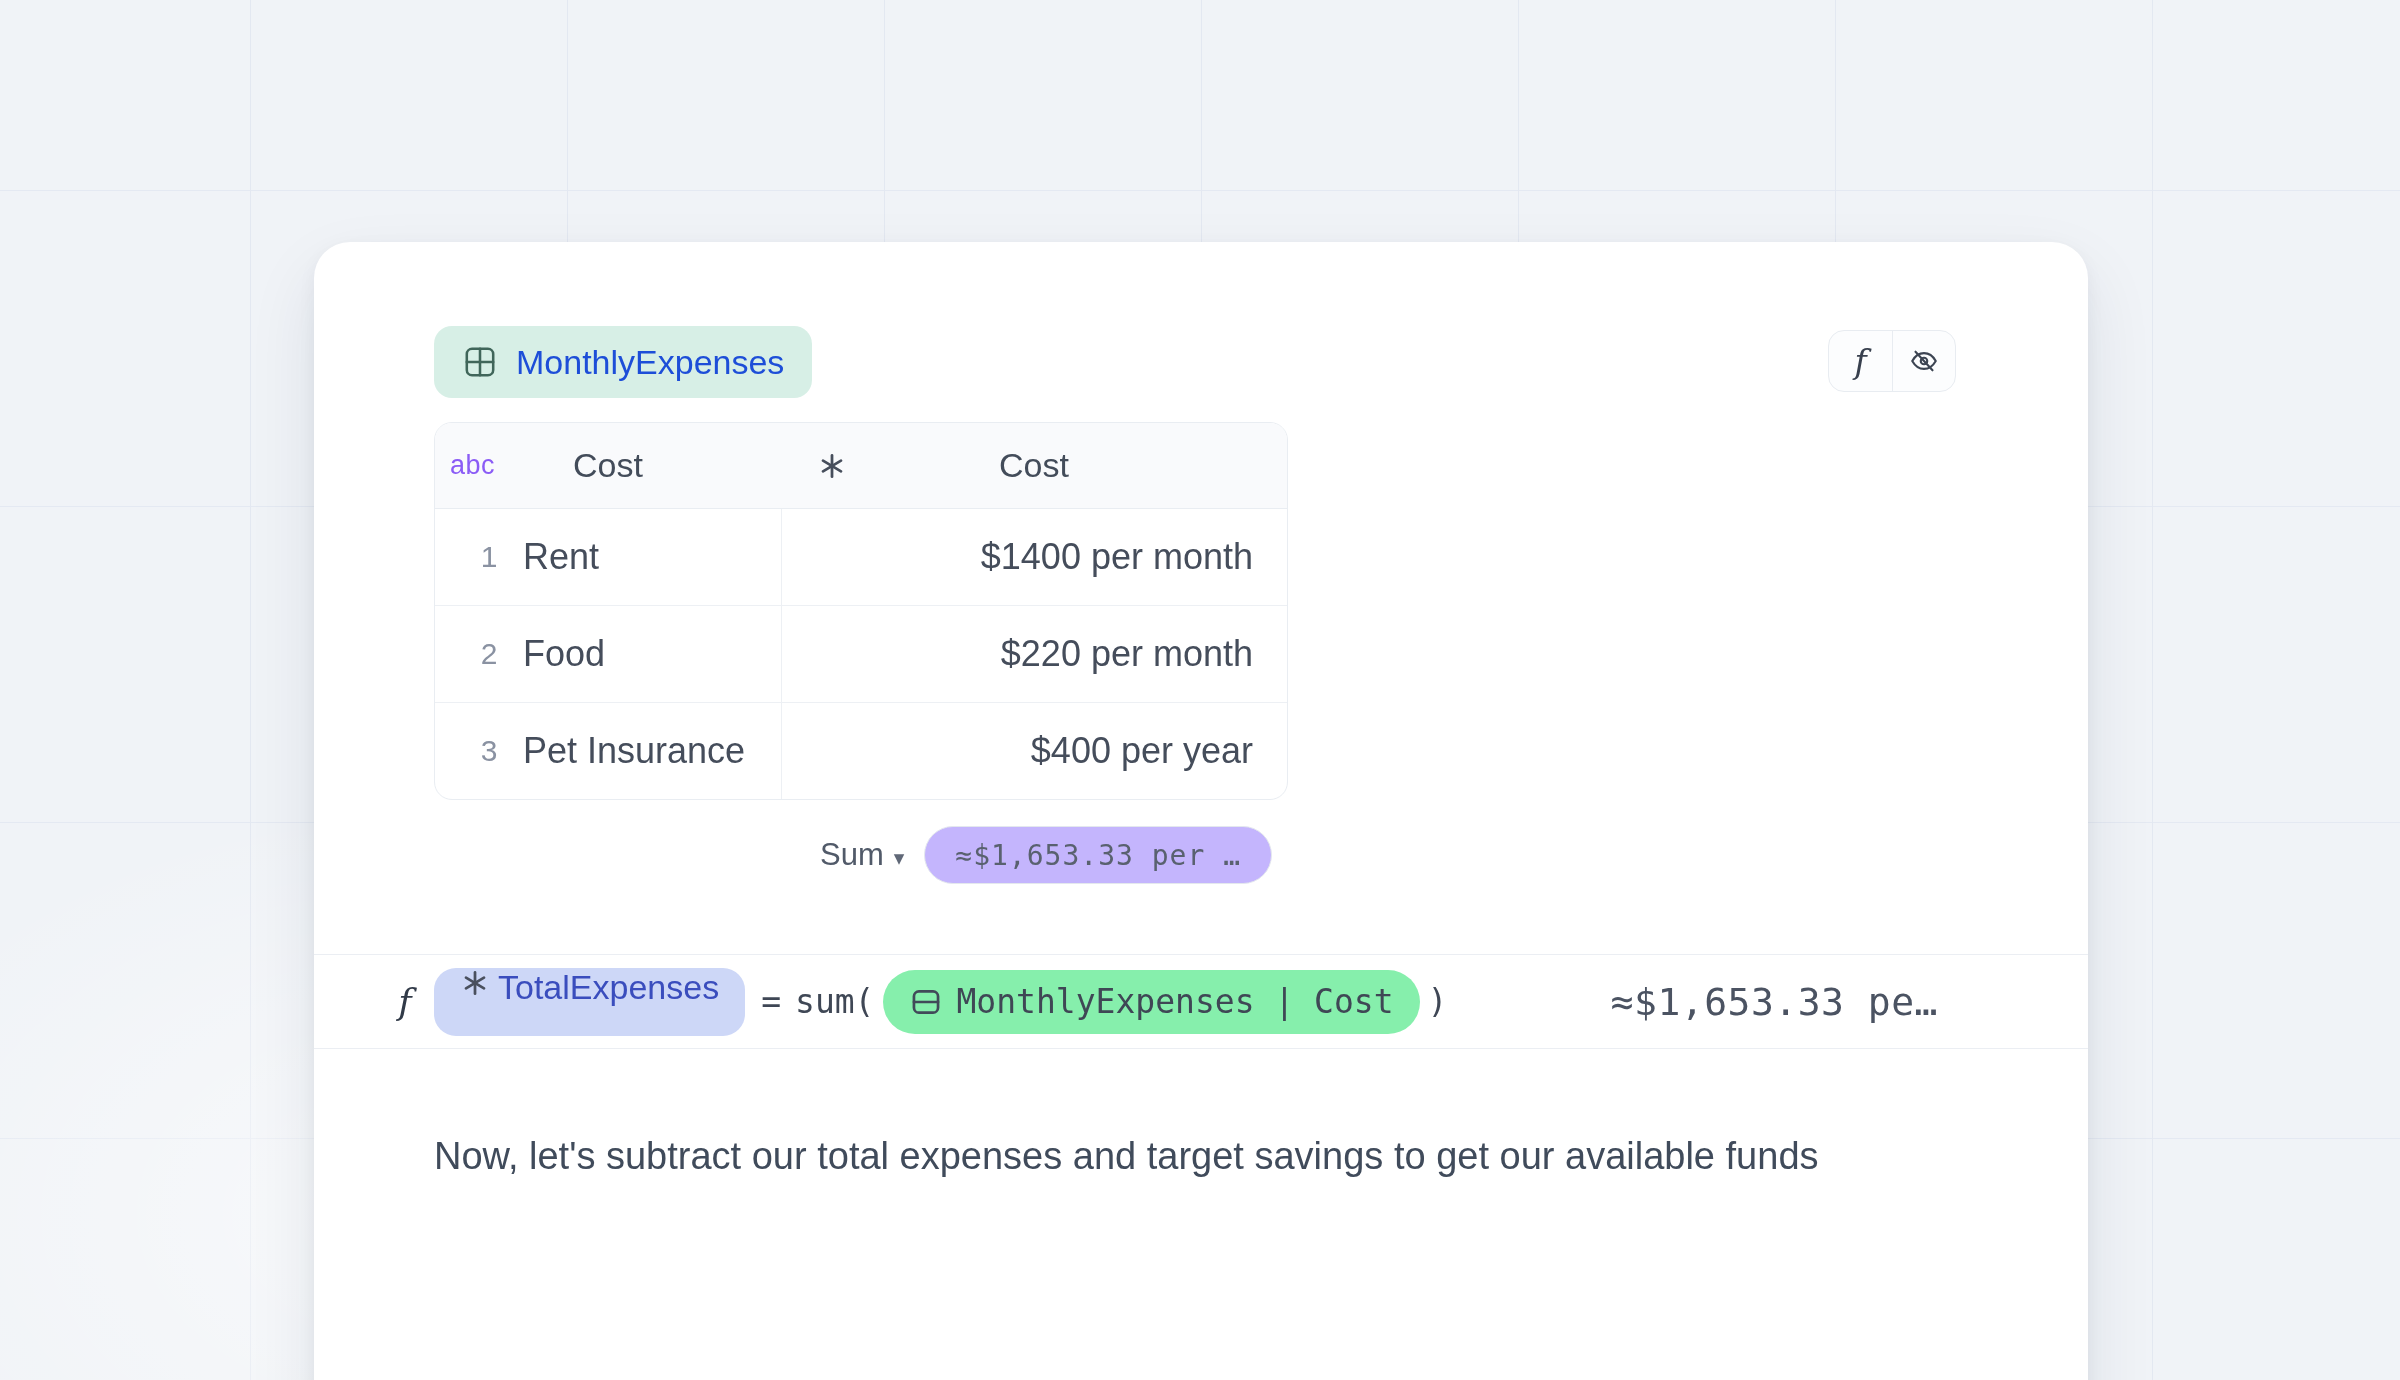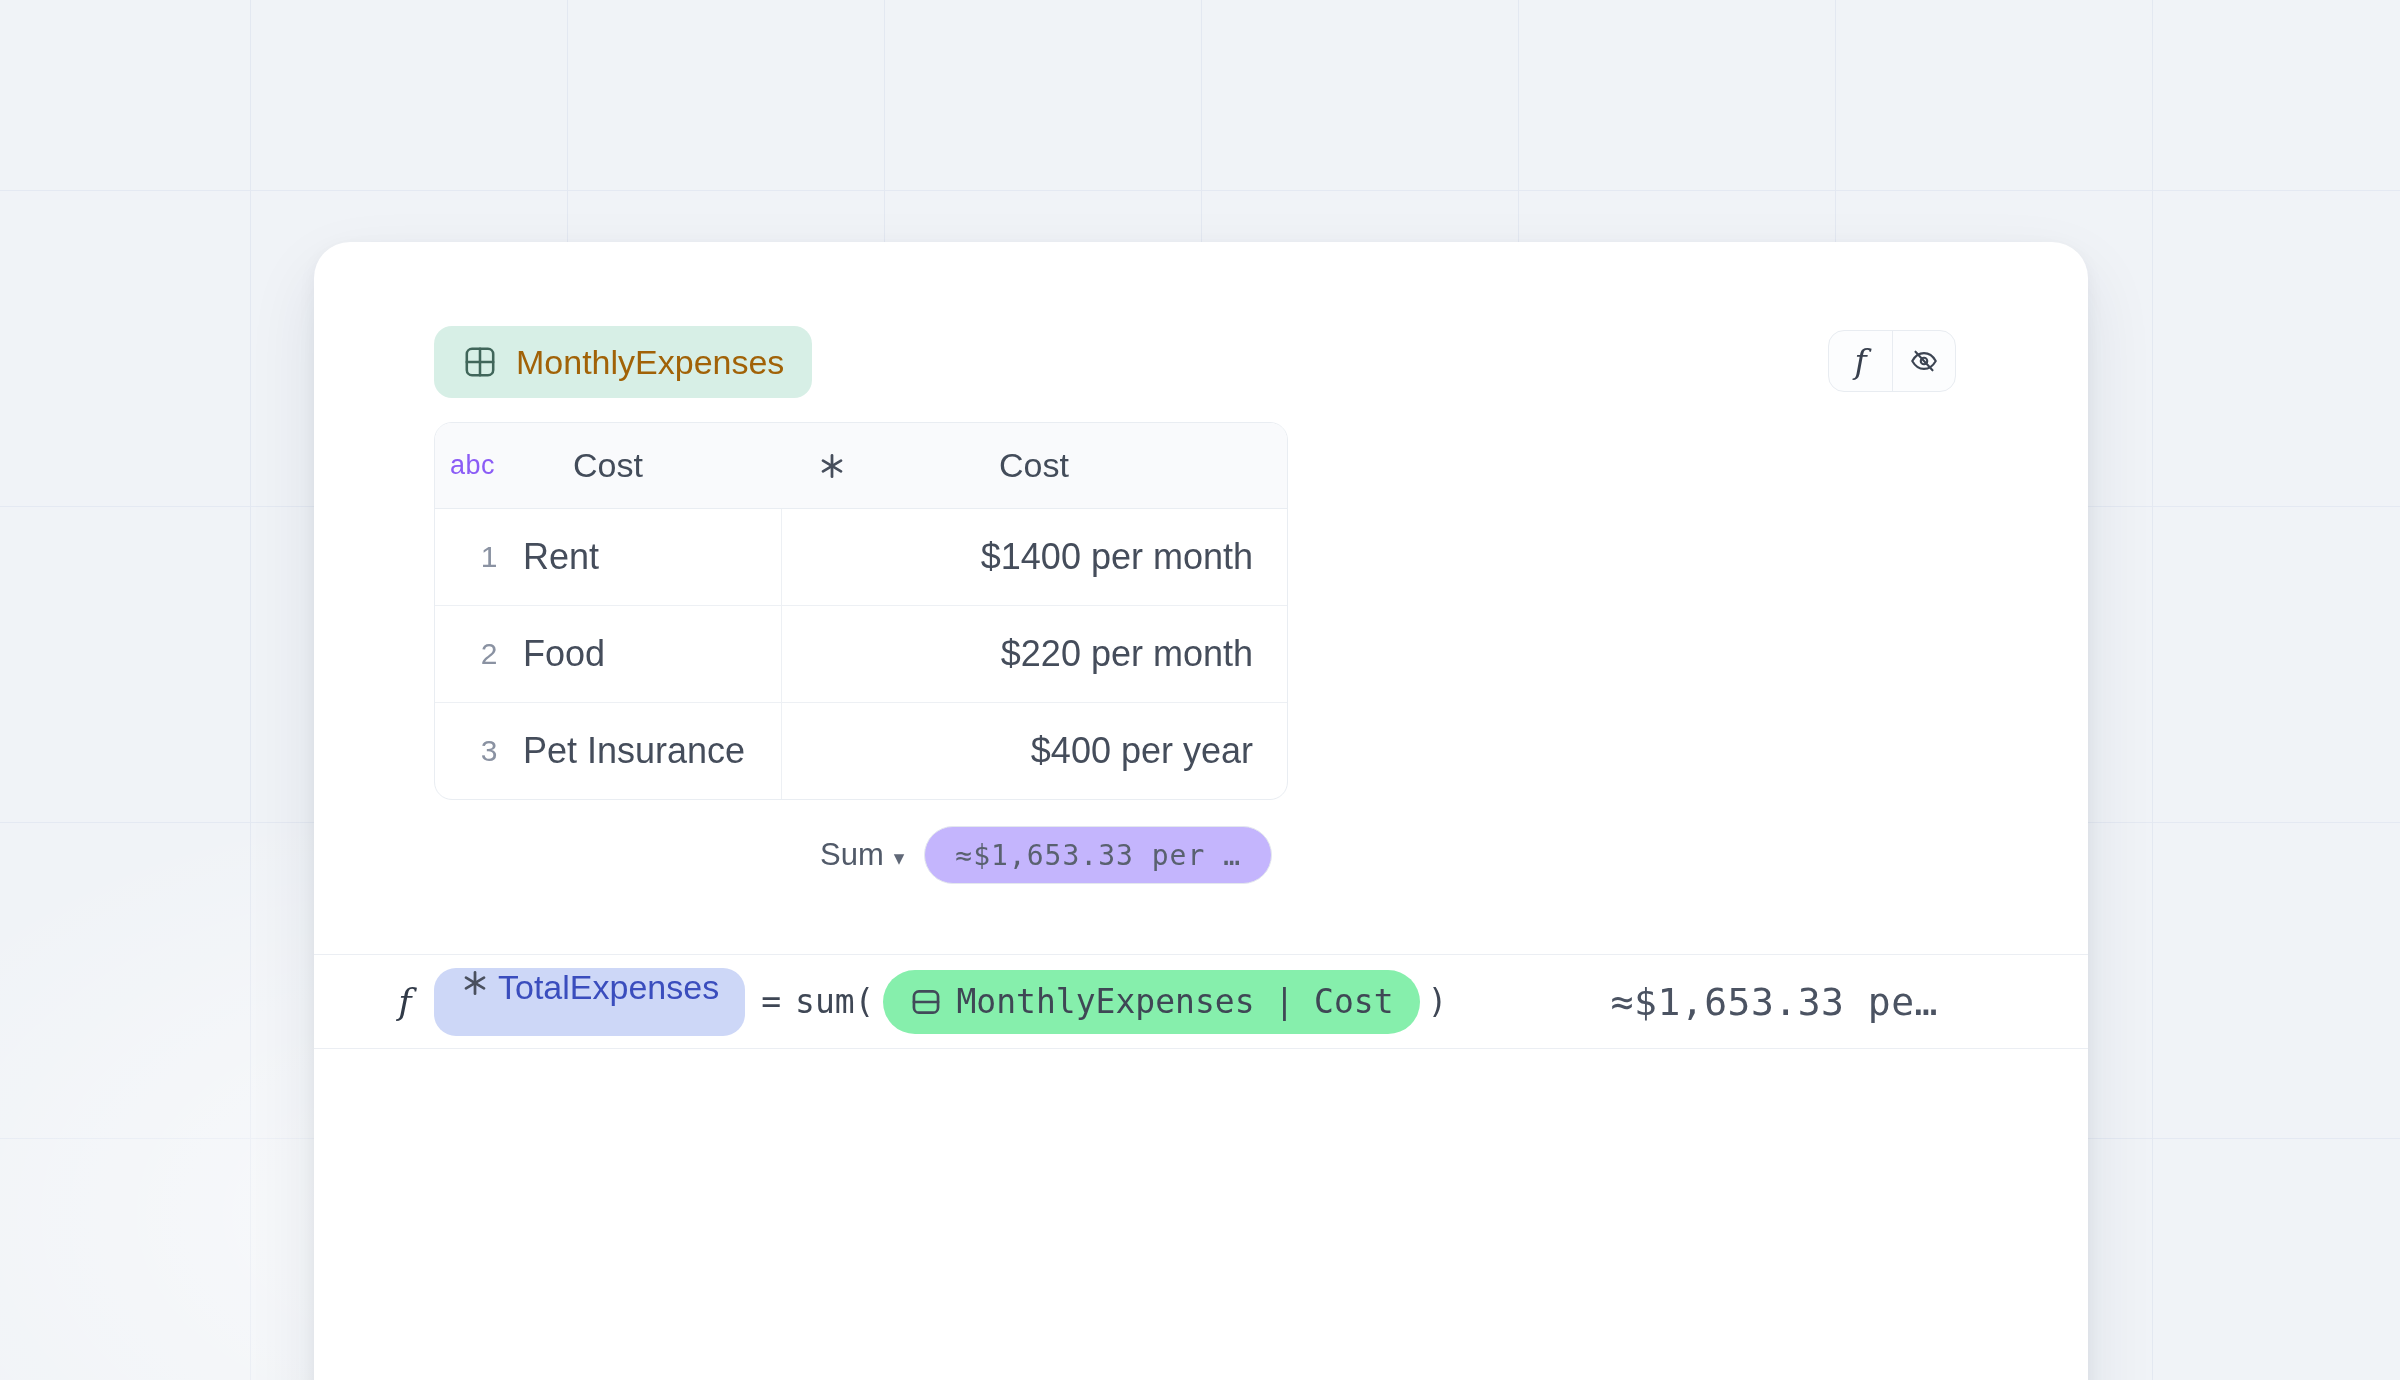--- a/index.html
+++ b/index.html
@@ -20,21 +20,21 @@
     position:absolute;left:314px;top:242px;
     width:1774px;height:1250px;
     background:#ffffff;border-radius:36px;
     box-shadow:0 30px 70px rgba(26,38,64,.09), 0 6px 18px rgba(26,38,64,.05);
     padding:84px 132px 0 120px;box-sizing:border-box;
   }
   .top-row{display:flex;justify-content:space-between;align-items:flex-start;}
   .title-chip{
     display:inline-flex;align-items:center;gap:18px;
     height:72px;padding:0 28px;background:#d7efe6;border-radius:18px;
-    color:#a16207;font-size:34px;font-weight:500;cursor:pointer;
+    color:#1d4ed8;font-size:34px;font-weight:500;cursor:pointer;
   }
   .toolbar{
     display:flex;margin-top:4px;border:1px solid #e8ecf1;border-radius:16px;
     background:#fcfdfe;overflow:hidden;
   }
   .toolbar button{
     width:63px;height:60px;display:flex;align-items:center;justify-content:center;
     background:transparent;border:none;padding:0;cursor:pointer;
   }
   .toolbar button + button{border-left:1px solid #e8ecf1;}
@@ -204,14 +204,15 @@
           <line x1="3.5" y1="12" x2="20.5" y2="12"></line>
         </svg>
       </span>
       <span class="mono">MonthlyExpenses | Cost</span>
     </span>
 
     <span class="mono">)</span>
     <span class="mono fb-result">≈$1,653.33 pe…</span>
   </div>
 
+  <p class="footer-sentence">Now, let's subtract our total expenses and target savings to get our available funds</p>
 
 </div>
 
 </body></html>

